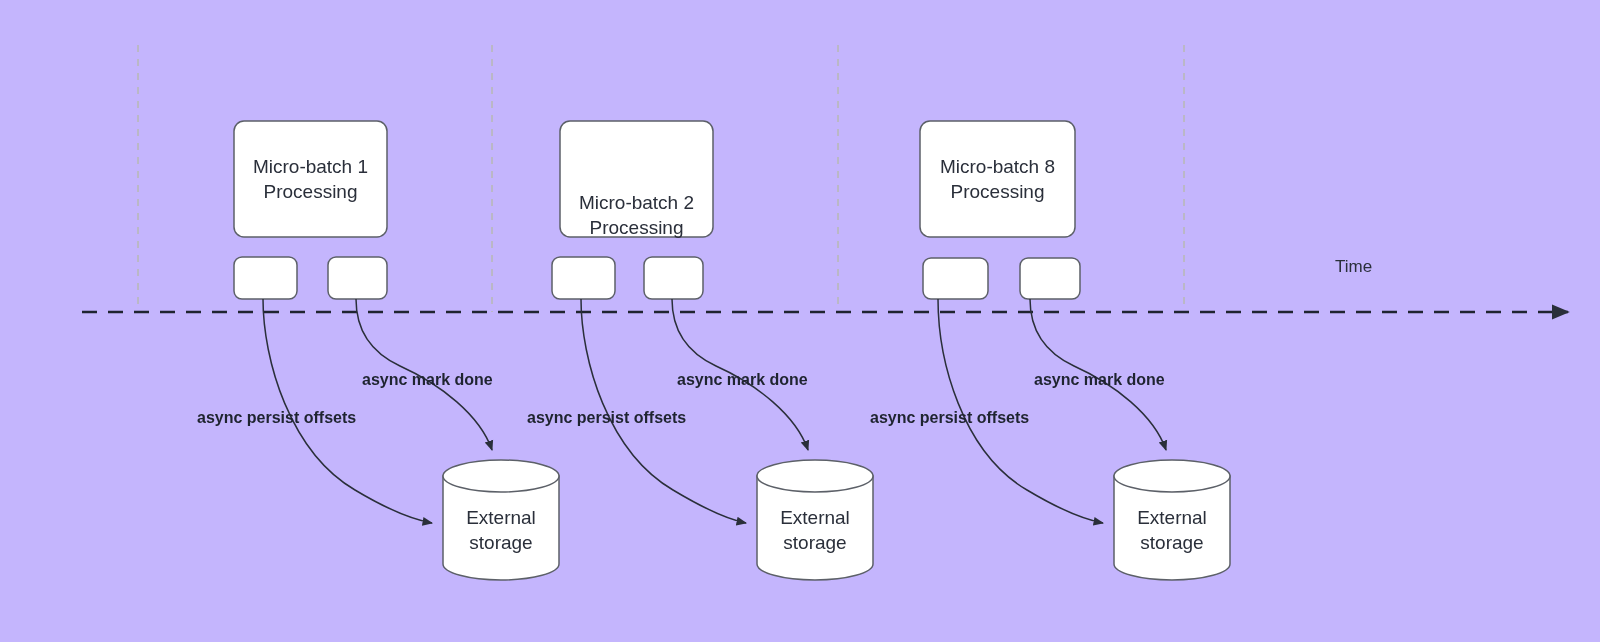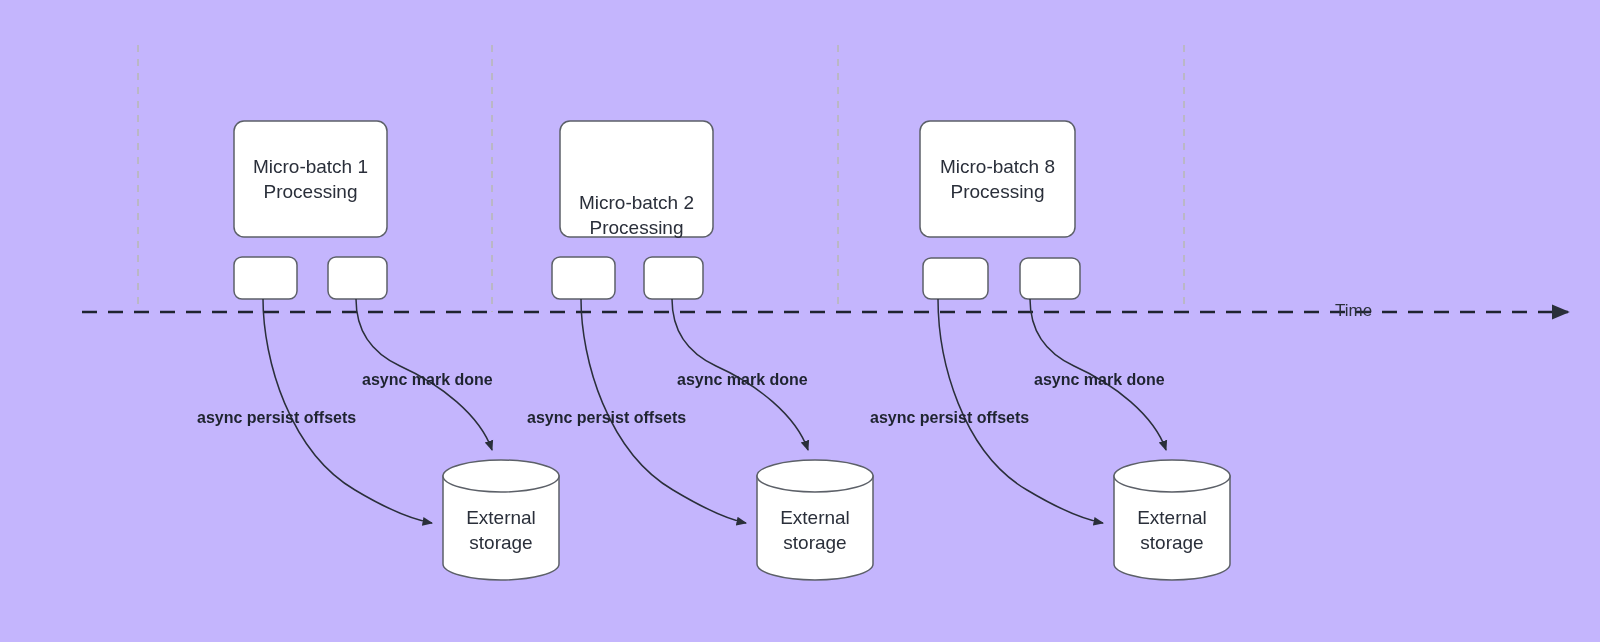--- a/index.html
+++ b/index.html
@@ -41,21 +41,20 @@
     font-size: 16px;
     font-weight: bold;
     white-space: nowrap;
     line-height: 16px;
   }
   .axis-label {
     position: absolute;
     color: #2a2f3a;
     font-size: 17px;
     white-space: nowrap;
-    margin-top: 44px;
   }
 </style>
 </head>
 <body>
 
 <div id="diagram-root">
 
   <svg class="layer" viewBox="0 0 1600 642">
     <defs>
       <marker id="arrow-dark" viewBox="0 0 10 10" refX="9" refY="5" markerWidth="7" markerHeight="7" orient="auto-start-reverse">

